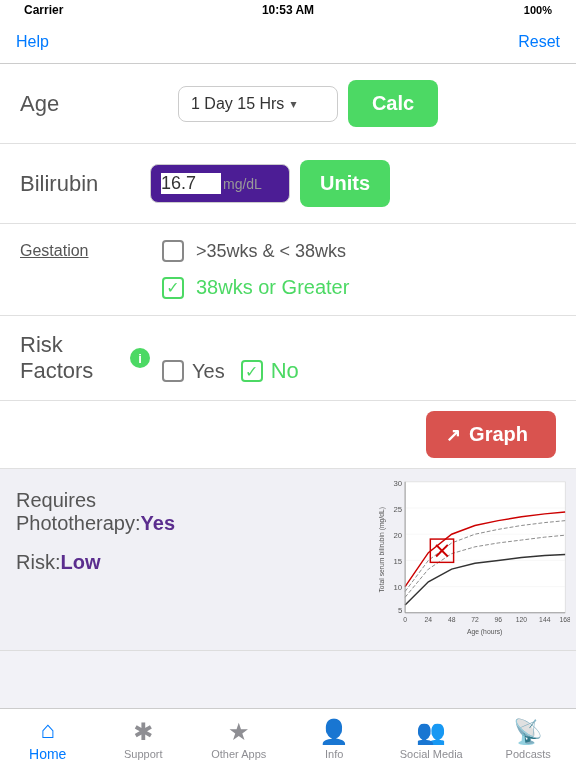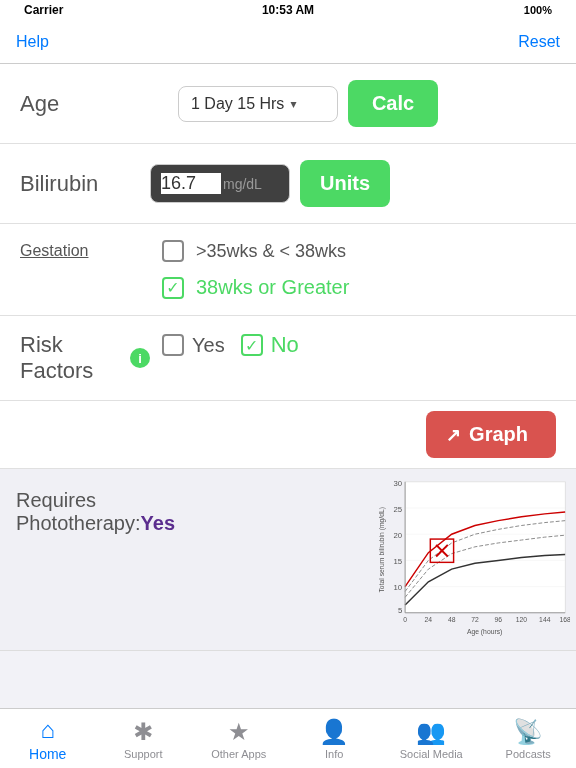--- a/index.html
+++ b/index.html
@@ -100,21 +100,21 @@
       min-width: 90px;
       text-align: center;
     }
     
     .bilirubin-input-wrap {
       border: 1px solid #ccc;
       border-radius: 8px;
       display: flex;
       align-items: center;
       padding: 8px 10px;
-      background: #404040;
+      background: #4c1d95;
       min-width: 140px;
     }
     .bilirubin-input {
       font-size: 18px;
       border: none;
       outline: none;
       width: 60px;
       color: #333;
     }
     .bilirubin-unit {
@@ -175,21 +175,21 @@
       gap: 12px;
       margin-left: 142px;
     }
     
     .risk-section {
       padding: 16px 20px;
       border-bottom: 1px solid #e0e0e0;
     }
     .risk-row {
       display: flex;
-      align-items: flex-start;
+      align-items: flex-end;
       gap: 12px;
     }
     .risk-label-wrap {
       display: flex;
       align-items: center;
       gap: 4px;
       width: 130px;
     }
     .risk-label {
       font-size: 22px;
@@ -401,20 +401,23 @@
       <span style="font-size:18px;">↗</span>
       <span>Graph</span>
     </button>
   </div>
 
   <div class="results-section">
     <div class="results-text">
       <div class="line1">
         Requires<br>Phototherapy:<span>Yes</span>
       </div>
+      <div class="line2">
+        Risk:<span>Low</span>
+      </div>
     </div>
     <div class="graph-area">
       <svg viewBox="0 0 200 170" xmlns="http://www.w3.org/2000/svg">
 
         <rect x="30" y="5" width="165" height="135" fill="white" stroke="#ccc" stroke-width="0.5"></rect>
 
         <line x1="30" y1="5" x2="195" y2="5" stroke="#eee" stroke-width="0.5"></line>
         <line x1="30" y1="32" x2="195" y2="32" stroke="#eee" stroke-width="0.5"></line>
         <line x1="30" y1="59" x2="195" y2="59" stroke="#eee" stroke-width="0.5"></line>
         <line x1="30" y1="86" x2="195" y2="86" stroke="#eee" stroke-width="0.5"></line>

